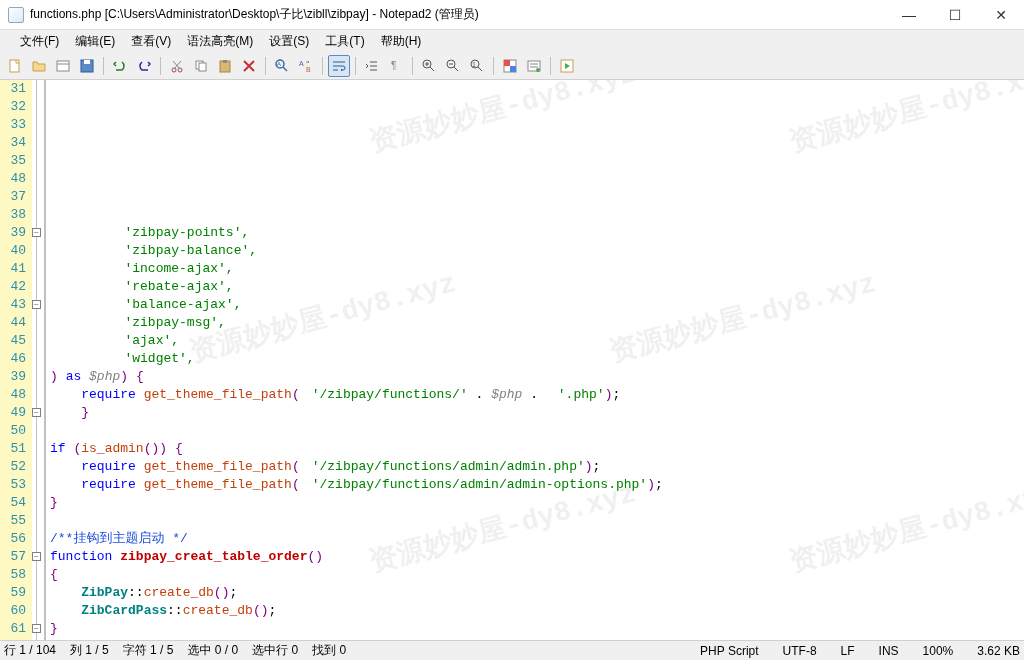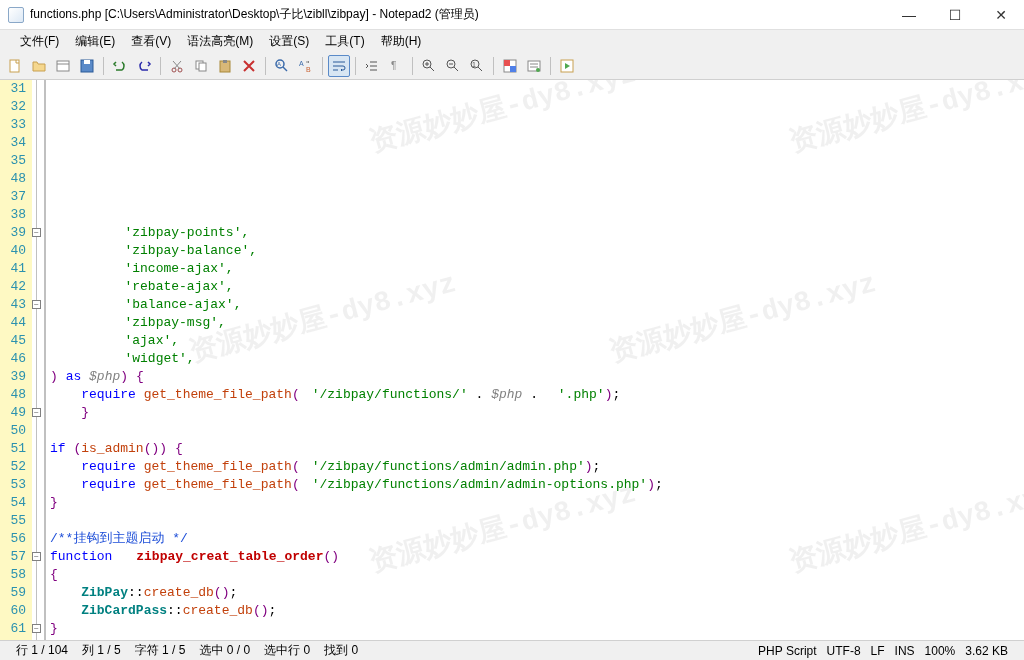--- a/index.html
+++ b/index.html
@@ -16,29 +16,29 @@
 .tbtn svg { width: 16px; height: 16px; }
 .tsep { width: 1px; height: 18px; background: #c0c0c0; margin: 0 3px; }
 .editor { position: absolute; top: 80px; bottom: 20px; left: 0; right: 0; display: flex; background: #fff; overflow: hidden; }
 .gutter { width: 32px; background: #fef9c3; text-align: right; padding-right: 6px; font-family: Consolas, "Courier New", monospace; font-size: 13px; line-height: 18px; color: #2b91af; user-select: none; }
 .foldcol { width: 12px; background: #fff; font-family: Consolas, monospace; font-size: 13px; line-height: 18px; position: relative; }
 .foldmark { position: absolute; left: 0; width: 9px; height: 9px; border: 1px solid #808080; background: #fff; font-size: 8px; line-height: 7px; text-align: center; color: #808080; cursor: pointer; }
 .foldline { position: absolute; left: 4px; width: 1px; background: #c0c0c0; }
 .margin { width: 2px; background: #c0c0c0; }
 .code { flex: 1; font-family: Consolas, "Courier New", monospace; font-size: 13px; line-height: 18px; white-space: pre; padding-left: 4px; position: relative; }
 .watermark { position: absolute; font-size: 28px; font-weight: bold; color: rgba(128,128,128,0.12); transform: rotate(-15deg); pointer-events: none; }
-.statusbar { position: absolute; bottom: 0; left: 0; right: 0; height: 20px; background: #f0f0f0; border-top: 1px solid #d0d0d0; display: flex; align-items: center; font-size: 12px; padding: 0 16px; }
+.statusbar { position: absolute; bottom: 0; left: 0; right: 0; height: 20px; background: #f0f0f0; border-top: 1px solid #d0d0d0; display: flex; align-items: center; font-size: 12px; padding: 0 4px; }
 .statusbar .sleft { flex: 1; display: flex; gap: 14px; }
-.statusbar .sright { display: flex; gap: 10px; }
+.statusbar .sright { display: flex; gap: 24px; }
 .statusbar span { white-space: nowrap; }
 .s { color: #008000; margin-left: 12px; } 
 .k { color: #0000ff; } 
 .v { color: #808080; font-style: italic; } 
 .f { color: #c2410c; font-weight: normal; } 
-.fn { color: #c00000; font-weight: bold; margin-left: 16px; } 
+.fn { color: #c00000; font-weight: bold; } 
 .c { color: #1d4ed8; } 
 .cls { color: #008080; font-weight: bold; } 
 .op { color: #000; }
 .p { color: #800080; } 
 .br { color: #800080; }
 </style>
 </head>
 <body>
 
 <div class="titlebar">

